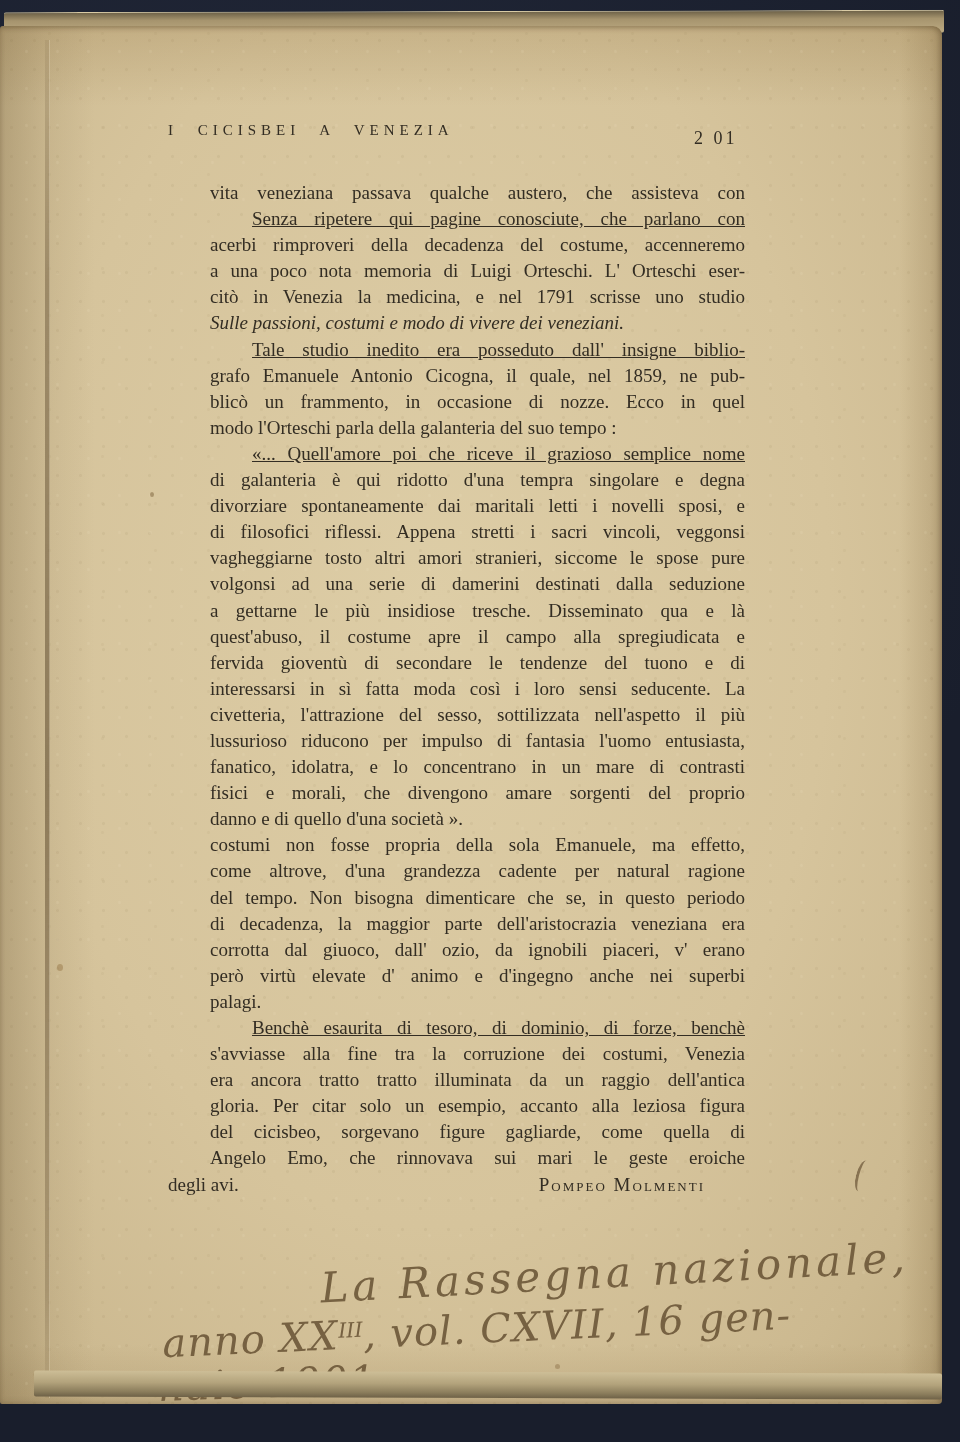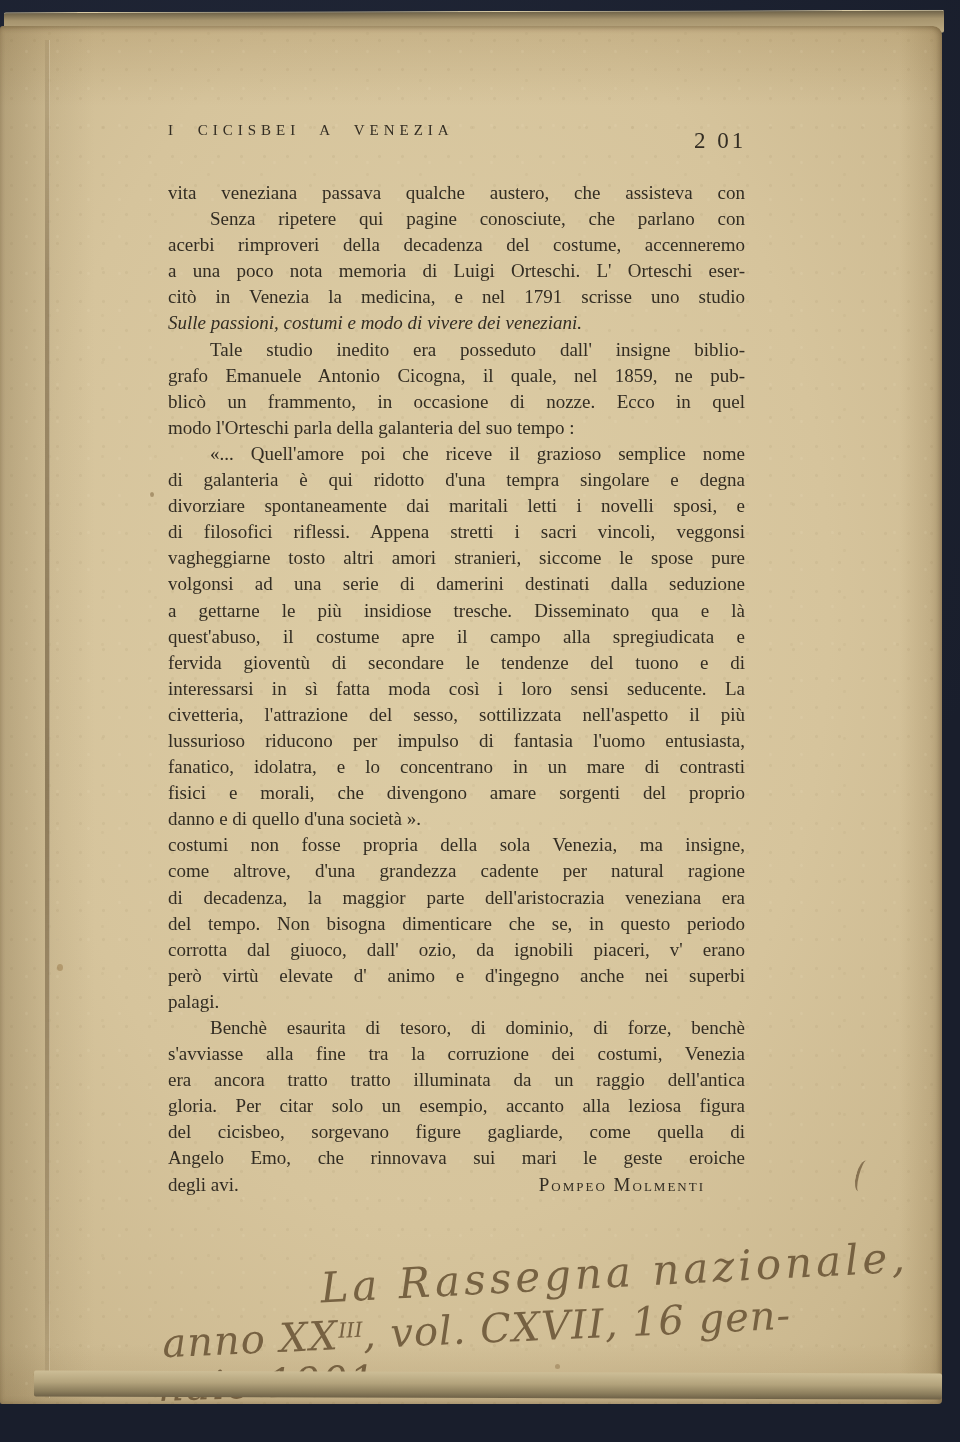--- a/index.html
+++ b/index.html
@@ -44,27 +44,27 @@
     background:linear-gradient(180deg, rgba(70,50,25,.08), rgba(70,50,25,.34) 18%, rgba(70,50,25,.46) 55%, rgba(70,50,25,.22) 92%, rgba(70,50,25,.05));
     border-right:1px solid rgba(245,235,205,.35);}
   
   .stack-bottom{position:absolute;left:34px;top:1372px;width:908px;height:26px;
     background:linear-gradient(180deg,#cdbe97 0%,#b3a37c 45%,#8b7d5c 80%,#6e6147 100%);
     border-radius:2px;transform:rotate(.2deg);}
 
   
   .running-head{position:absolute;left:168px;top:122px;width:560px;
     font-size:15px;letter-spacing:5px;word-spacing:11px;color:var(--ink);}
-  .folio{position:absolute;left:694px;top:128px;font-size:23px;letter-spacing:3px;color:var(--ink);}
+  .folio{position:absolute;left:694px;top:128px;font-size:18px;letter-spacing:3px;color:var(--ink);}
 
   .textblock{position:absolute;left:168px;top:180px;width:577px;color:var(--ink);
     font-size:19px;line-height:26.1px;}
-  .bline{height:26.1px;white-space:nowrap;}
+  .bline{height:26.1px;white-space:nowrap;margin-left:42px;}
   .bline.j{white-space:normal;text-align:justify;text-align-last:justify;overflow:hidden;}
-  .bline.ind{text-indent:42px;}
+  .bline.ind{text-indent:42px;text-decoration:underline;}
   .bline.it{font-style:italic;}
   .closing{display:flex;height:26.1px;align-items:center;}
   .closing .left{flex:0 0 auto;}
   .closing .author{margin-left:auto;margin-right:40px;font-variant:small-caps;letter-spacing:2px;}
 
   
   .hw{position:absolute;color:var(--pen);font-style:italic;opacity:.92;
     font-family:"DejaVu Serif", serif;white-space:nowrap;}
   .hw1{left:320px;top:1248px;font-size:42px;letter-spacing:4px;transform:rotate(-3deg);}
   .hw2{left:162px;top:1306px;font-size:40px;letter-spacing:1px;transform:rotate(-2.6deg);}
@@ -119,24 +119,24 @@
         <div class="bline j">volgonsi ad una serie di damerini destinati dalla seduzione</div>
         <div class="bline j">a gettarne le più insidiose tresche. Disseminato qua e là</div>
         <div class="bline j">quest'abuso, il costume apre il campo alla spregiudicata e</div>
         <div class="bline j">fervida gioventù di secondare le tendenze del tuono e di</div>
         <div class="bline j">interessarsi in sì fatta moda così i loro sensi seducente. La</div>
         <div class="bline j">civetteria, l'attrazione del sesso, sottilizzata nell'aspetto il più</div>
         <div class="bline j">lussurioso riducono per impulso di fantasia l'uomo entusiasta,</div>
         <div class="bline j">fanatico, idolatra, e lo concentrano in un mare di contrasti</div>
         <div class="bline j">fisici e morali, che divengono amare sorgenti del proprio</div>
         <div class="bline">danno e di quello d'una società ».</div>
-        <div class="bline j">costumi non fosse propria della sola Venezia, ma insigne,</div>
+        <div class="bline j">costumi non fosse propria della sola Emanuele, ma effetto,</div>
         <div class="bline j">come altrove, d'una grandezza cadente per natural ragione</div>
+        <div class="bline j">del tempo. Non bisogna dimenticare che se, in questo periodo</div>
         <div class="bline j">di decadenza, la maggior parte dell'aristocrazia veneziana era</div>
-        <div class="bline j">del tempo. Non bisogna dimenticare che se, in questo periodo</div>
         <div class="bline j">corrotta dal giuoco, dall' ozio, da ignobili piaceri, v' erano</div>
         <div class="bline j">però virtù elevate d' animo e d'ingegno anche nei superbi</div>
         <div class="bline">palagi.</div>
         <div class="bline j ind">Benchè esaurita di tesoro, di dominio, di forze, benchè</div>
         <div class="bline j">s'avviasse alla fine tra la corruzione dei costumi, Venezia</div>
         <div class="bline j">era ancora tratto tratto illuminata da un raggio dell'antica</div>
         <div class="bline j">gloria. Per citar solo un esempio, accanto alla leziosa figura</div>
         <div class="bline j">del cicisbeo, sorgevano figure gagliarde, come quella di</div>
         <div class="bline j">Angelo Emo, che rinnovava sui mari le geste eroiche</div>
       </div>

